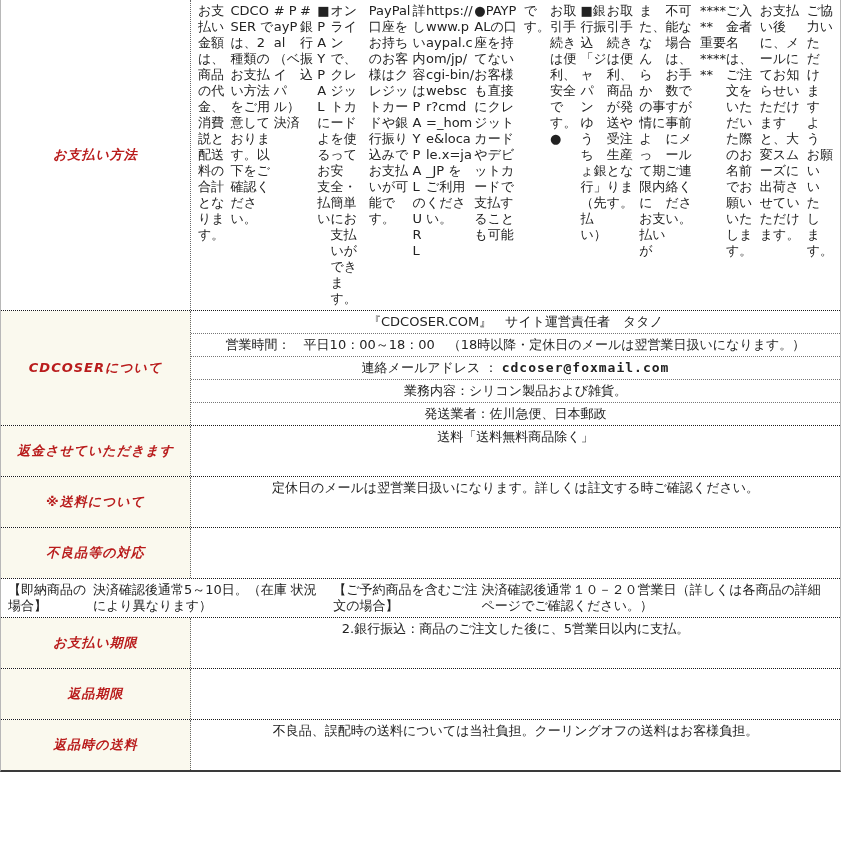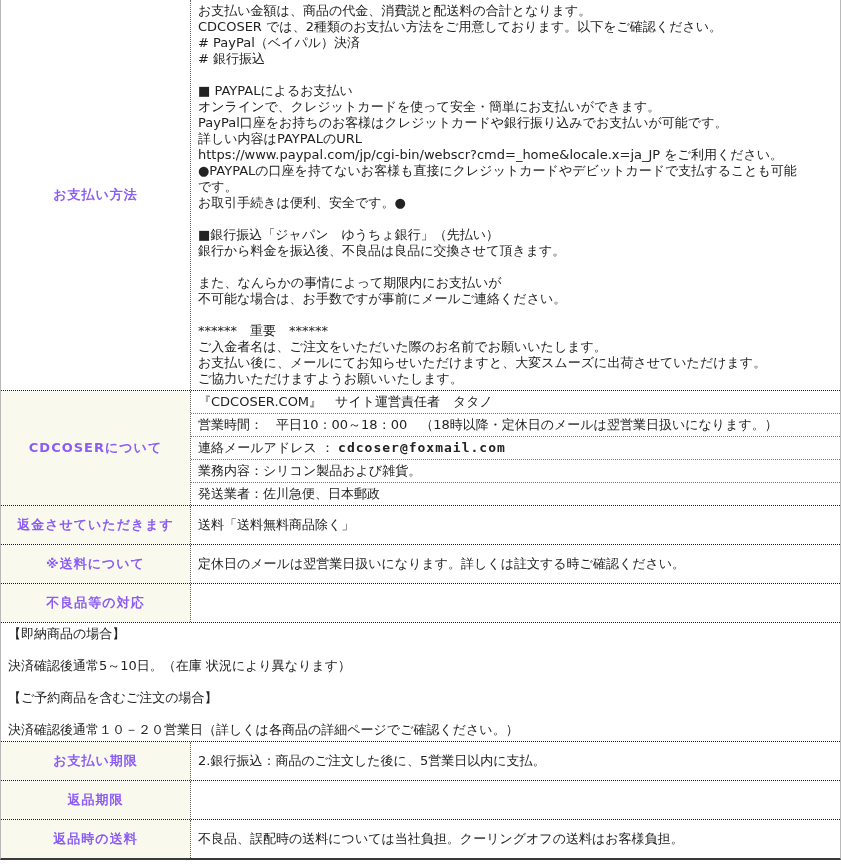--- a/index.html
+++ b/index.html
@@ -15,30 +15,31 @@
     border-right: 1px solid #b8b8b8;
     border-bottom: 2px solid #3a3a3a;
   }
   .section { display: flex; border-top: 1px dotted #1a1a1a; }
   .section:first-child { border-top: none; }
   .hcell {
     flex: 0 0 190px; width: 190px; box-sizing: border-box;
     background: #faf9ee;
     display: flex; align-items: center; justify-content: center;
     text-align: center;
-    font-weight: bold; color: #8b5cf6;
+    font-weight: bold; color: #b91c1c;
     border-right: 1px dotted #666666;
-    padding: 10px 6px;
+    padding: 16px 6px;
     letter-spacing: 1px;
+    font-style: italic;
   }
   .ccell { flex: 1 1 auto; display: flex; flex-direction: column; min-width: 0; }
   .crow {
     flex: 1 1 auto;
     padding: 3px 7px;
-    display: flex; flex-direction: column; justify-content: center;
+    display: flex; justify-content: center;
   }
   .crow + .crow { border-top: 1px dotted #777777; }
   .line { line-height: 16px; white-space: pre-wrap; word-break: break-all; }
   .email {
     font-family: "DejaVu Sans Mono", "Liberation Mono", monospace;
     font-weight: bold; letter-spacing: 1px;
   }
 </style>
 </head>
 <body>
@@ -56,21 +57,21 @@
           <div class="line">■ PAYPALによるお支払い</div>
           <div class="line">オンラインで、クレジットカードを使って安全・簡単にお支払いができます。</div>
           <div class="line">PayPal口座をお持ちのお客様はクレジットカードや銀行振り込みでお支払いが可能です。</div>
           <div class="line">詳しい内容はPAYPALのURL</div>
           <div class="line">https://www.paypal.com/jp/cgi-bin/webscr?cmd=_home&amp;locale.x=ja_JP をご利用ください。</div>
           <div class="line">●PAYPALの口座を持てないお客様も直接にクレジットカードやデビットカードで支払することも可能</div>
           <div class="line">です。</div>
           <div class="line">お取引手続きは便利、安全です。●</div>
           <div class="line">&nbsp;</div>
           <div class="line">■銀行振込「ジャパン　ゆうちょ銀行」（先払い）</div>
-          <div class="line">銀行から料金を振込後、不良品は良品に交換させて頂きます。</div>
+          <div class="line">お取引手続きは便利、商品が発送や受注生産となります。</div>
           <div class="line">&nbsp;</div>
           <div class="line">また、なんらかの事情によって期限内にお支払いが</div>
           <div class="line">不可能な場合は、お手数ですが事前にメールご連絡ください。</div>
           <div class="line">&nbsp;</div>
           <div class="line">******　重要　******</div>
           <div class="line">ご入金者名は、ご注文をいただいた際のお名前でお願いいたします。</div>
           <div class="line">お支払い後に、メールにてお知らせいただけますと、大変スムーズに出荷させていただけます。</div>
           <div class="line">ご協力いただけますようお願いいたします。</div>
         </div>
       </div>

